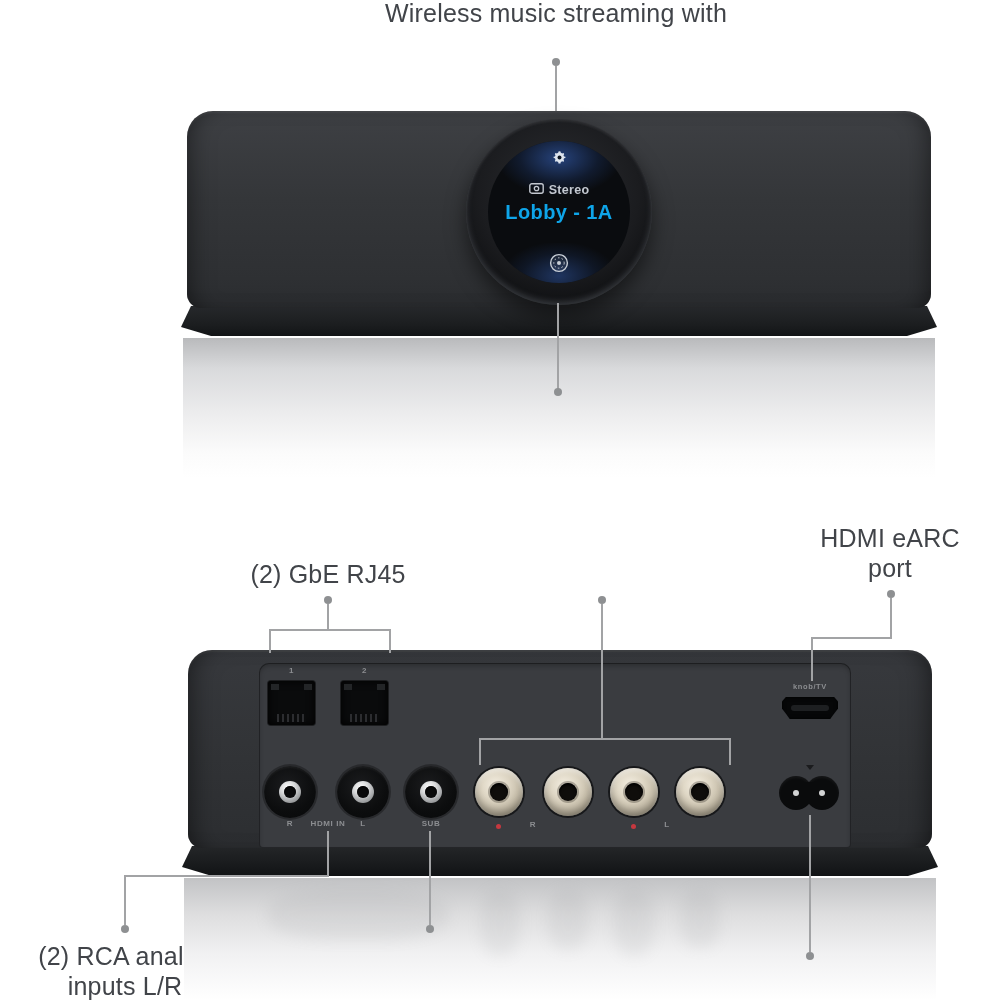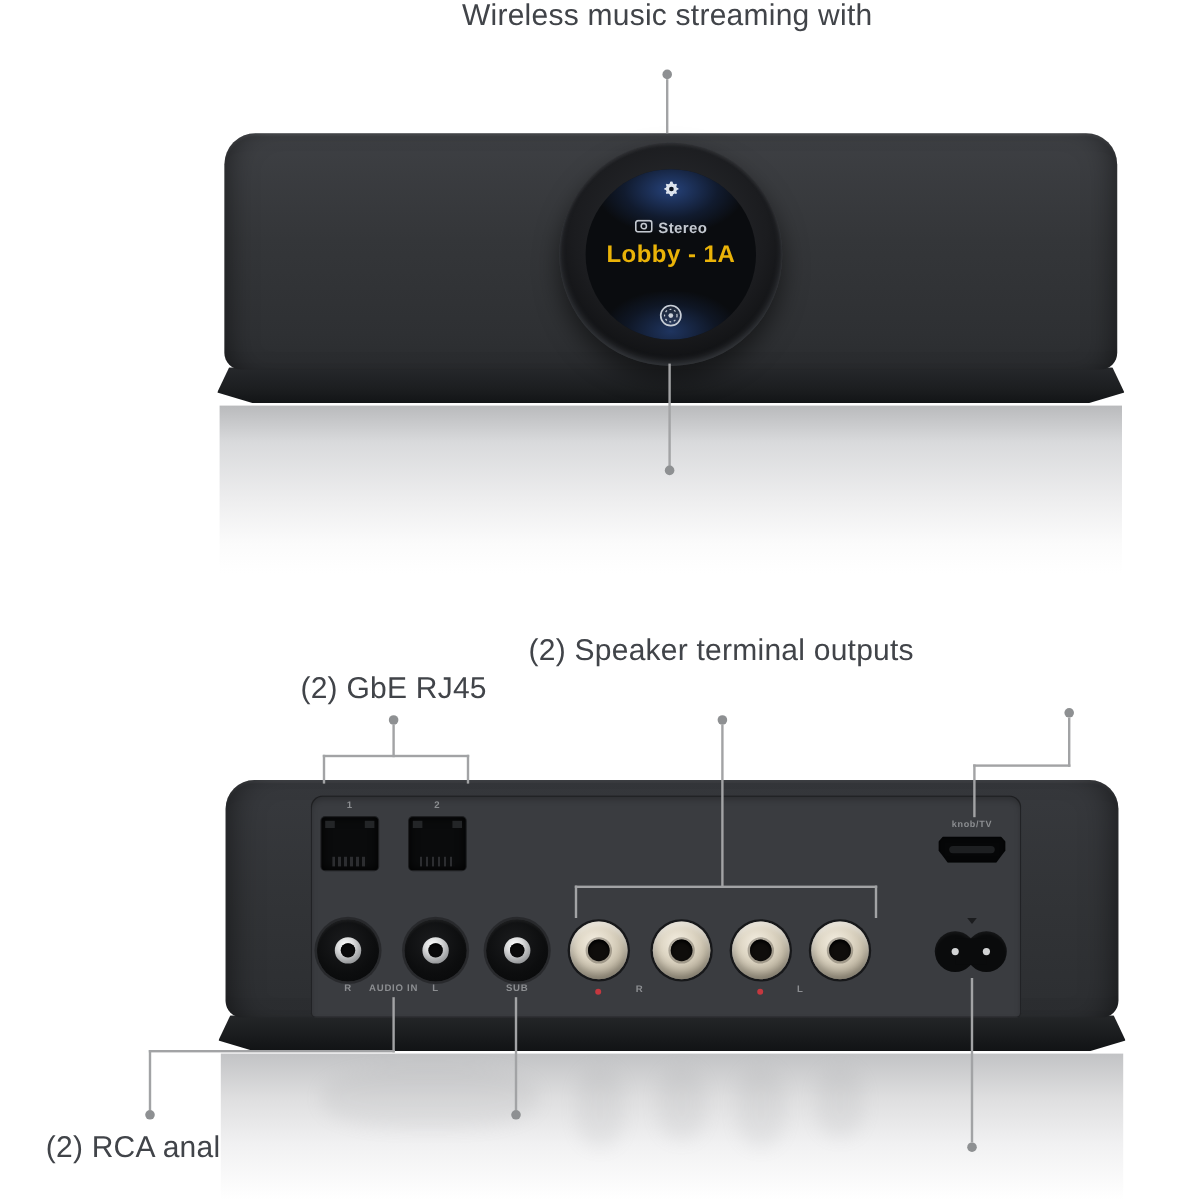--- a/index.html
+++ b/index.html
@@ -54,21 +54,21 @@
     position:absolute;left:16px;bottom:-26px;width:110px;height:66px;
     background:radial-gradient(ellipse at center,rgba(40,70,130,.7) 0%,rgba(22,38,70,.4) 48%,rgba(10,12,15,0) 74%);
   }
   .screen-gear{position:absolute;left:0;right:0;top:9px;display:flex;justify-content:center;}
   .screen-source{
     position:absolute;left:0;right:0;top:42px;display:flex;justify-content:center;align-items:center;gap:5px;
     color:#c3c8d0;font-size:12.5px;font-weight:bold;letter-spacing:.3px;
   }
   .screen-zone{
     position:absolute;left:0;right:0;top:60px;text-align:center;
-    color:#eab308;font-size:20px;font-weight:bold;letter-spacing:.4px;
+    color:#0ea5e9;font-size:20px;font-weight:bold;letter-spacing:.4px;
   }
   .screen-disc{position:absolute;left:0;right:0;bottom:9px;display:flex;justify-content:center;}
   
   .rear-body{
     position:absolute;left:188px;top:650px;width:744px;height:198px;
     border-radius:24px 24px 14px 14px;
     background:linear-gradient(180deg,#37393d 0%,#313336 55%,#2c2e31 100%);
     box-shadow:inset 18px 0 28px -18px rgba(0,0,0,.6),inset -18px 0 28px -18px rgba(0,0,0,.6),inset 0 2px 2px rgba(255,255,255,.07);
     z-index:5;
   }
@@ -191,21 +191,24 @@
   <div class="dot" style="left:554px;top:388px;"></div>
   <div class="callout" style="left:408px;top:405px;width:300px;">
     <div>1.43" rotary knob</div>
     <div>with touchscreen</div>
   </div>
 
   <div class="callout" style="left:228px;top:527px;width:200px;margin-top:32px;">
     <div>(2) GbE RJ45</div>
   </div>
   <div class="callout" style="left:421px;top:527px;width:360px;">
-    <div>(2) Speaker terminal outputs</div>
+  </div>
+  <div class="callout" style="left:790px;top:523px;width:200px;">
+    <div>HDMI eARC</div>
+    <div>port</div>
   </div>
 
   <div class="dot" style="left:324px;top:596px;"></div>
   <div class="lead v" style="left:327px;top:604px;height:27px;"></div>
   <div class="lead h" style="left:269px;top:629px;width:122px;"></div>
   <div class="lead v" style="left:269px;top:629px;height:24px;"></div>
   <div class="lead v" style="left:389px;top:629px;height:24px;"></div>
 
   <div class="dot" style="left:598px;top:596px;"></div>
   <div class="lead v" style="left:601px;top:604px;height:136px;"></div>
@@ -247,21 +250,21 @@
   </div>
   <div class="rca" style="left:337px;">
     <div class="ring"></div>
     <div class="hole"></div>
   </div>
   <div class="rca" style="left:405px;">
     <div class="ring"></div>
     <div class="hole"></div>
   </div>
   <div class="port-label" style="left:270px;top:819px;width:40px;">R</div>
-  <div class="port-label" style="left:298px;top:819px;width:60px;">AUDIO IN</div>
+  <div class="port-label" style="left:298px;top:819px;width:60px;">HDMI IN</div>
   <div class="port-label" style="left:343px;top:819px;width:40px;">L</div>
   <div class="port-label" style="left:411px;top:819px;width:40px;">SUB</div>
 
   <div class="terminal" style="left:475px;">
       <div class="hole"></div>
     </div>
   <div class="terminal" style="left:544px;">
       <div class="hole"></div>
     </div>
   <div class="terminal" style="left:610px;">
@@ -295,20 +298,21 @@
   <div class="dot" style="left:121px;top:925px;"></div>
 
   <div class="lead v" style="left:429px;top:831px;height:94px;"></div>
   <div class="dot" style="left:426px;top:925px;"></div>
 
   <div class="lead v" style="left:809px;top:815px;height:137px;"></div>
   <div class="dot" style="left:806px;top:952px;"></div>
 
   <div class="callout" style="left:0px;top:941px;width:250px;">
     <div>(2) RCA analog</div>
+    <div>inputs L/R</div>
   </div>
   <div class="callout" style="left:280px;top:941px;width:300px;">
     <div>RCA analog</div>
     <div>subwoofer output</div>
   </div>
   <div class="callout" style="left:690px;top:971px;width:245px;">
     <div>Power input</div>
   </div>
 
 </div>

